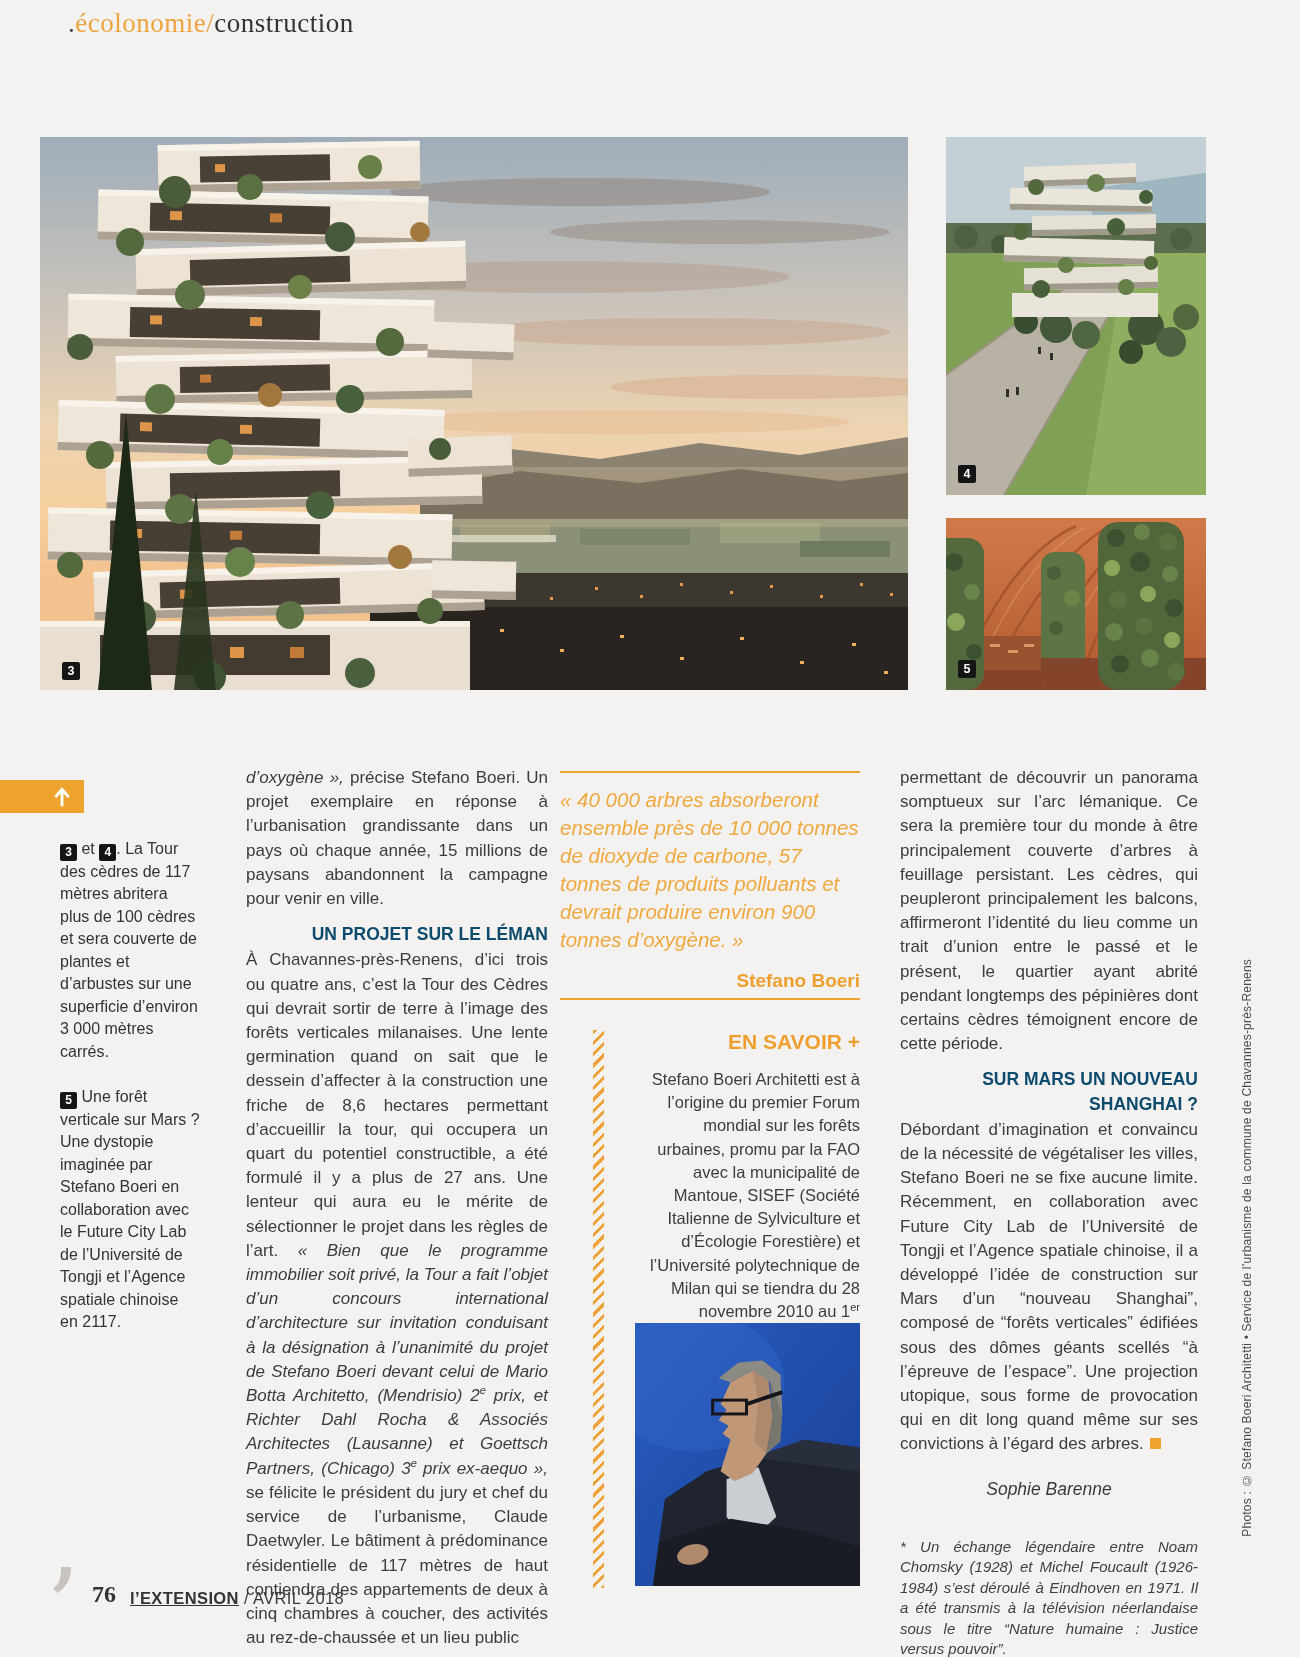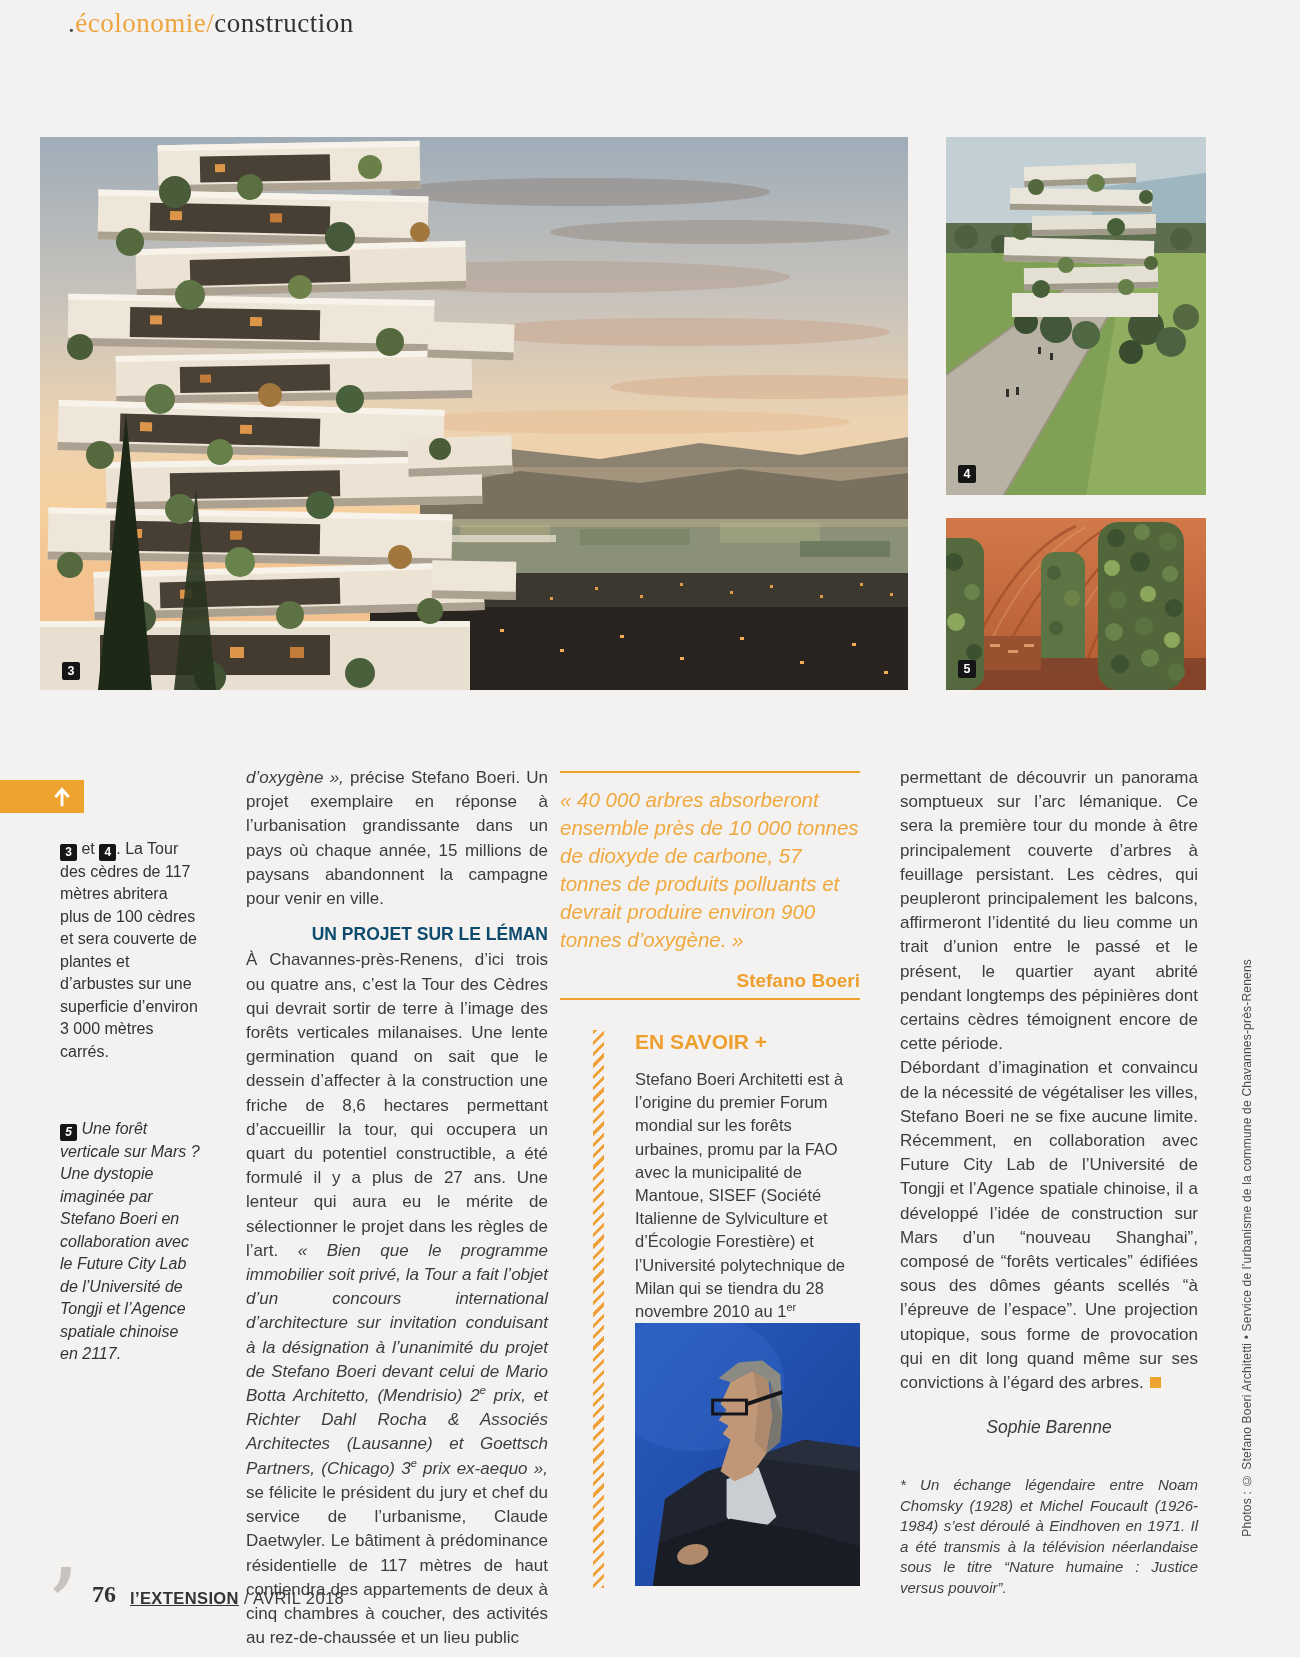--- a/index.html
+++ b/index.html
@@ -35,21 +35,21 @@
   .it{font-style:italic;}
   sup{font-size:11px;line-height:0;}
 
   
   .pullquote{left:560px;top:771px;width:300px;height:229px;border-top:2px solid #efa32f;
              border-bottom:2px solid #efa32f;box-sizing:border-box;padding-top:13px;}
   .pullquote .q{font-style:italic;font-size:20.5px;line-height:28px;color:#f0a83e;}
   .pullquote .attr{margin-top:16px;text-align:right;font-weight:bold;font-size:19px;color:#ef9f2e;}
 
   
-  .savoir{left:593px;top:1028px;width:267px;height:560px;}
+  .savoir{left:593px;top:1028px;width:267px;height:560px;text-align:right;}
   .savoir .hatch{position:absolute;left:0;top:2px;bottom:0;width:11px;
      background:repeating-linear-gradient(135deg,#efa23a 0 3px,rgba(0,0,0,0) 3px 8px);}
   .savoir .content{margin-left:42px;}
   .savoir .title{color:#ef9f2e;font-weight:bold;font-size:21px;margin:2px 0 14px;}
   .savoir .body{font-size:16.5px;line-height:23.2px;color:#3c3c3c;}
   .savoir .link{font-size:16.5px;line-height:23.2px;color:#3c3c3c;text-decoration:none;display:inline-block;}
   .portrait{position:absolute;left:42px;top:295px;width:225px;height:263px;overflow:hidden;}
   .portrait svg{display:block;width:100%;height:100%;}
 
   
@@ -380,21 +380,21 @@
 
   <div class="abs arrow-tab">
     <svg width="20" height="22" viewBox="0 0 24 26">
       <path d="M12 24 V6 M4 13 L12 4 L20 13" stroke="#ffffff" stroke-width="3.4" fill="none"></path>
     </svg>
   </div>
 
   <div class="abs caption" style="top:838px;">
     <span class="badge-inline">3</span><span> et </span><span class="badge-inline">4</span><span>. La Tour des cèdres de 117 mètres abritera plus de 100 cèdres et sera couverte de plantes et d’arbustes sur une superficie d’environ 3 000 mètres carrés.</span>
   </div>
-  <div class="abs caption" style="top:1118px;font-style:italic;">
+  <div class="abs caption" style="top:1086px;">
     <span class="badge-inline">5</span><span> Une forêt verticale sur Mars ? Une dystopie imaginée par Stefano Boeri en collaboration avec le Future City Lab de l’Université de Tongji et l’Agence spatiale chinoise en 2117.</span>
   </div>
 
   <div class="abs col" style="left:246px;top:766px;width:302px;">
     <p><span class="it">d’oxygène »,</span><span> précise Stefano Boeri. Un projet exemplaire en réponse à l’urbanisation grandissante dans un pays où chaque année, 15 millions de paysans abandonnent la campagne pour venir en ville.</span></p>
     <div class="h">UN PROJET SUR LE LÉMAN</div>
     <p><span>À Chavannes-près-Renens, d’ici trois ou quatre ans, c’est la Tour des Cèdres qui devrait sortir de terre à l’image des forêts verticales milanaises. Une lente germination quand on sait que le dessein d’affecter à la construction une friche de 8,6 hectares permettant d’accueillir la tour, qui occupera un quart du potentiel constructible, a été formulé il y a plus de 27 ans. Une lenteur qui aura eu le mérite de sélectionner le projet dans les règles de l’art. </span><span class="it">« Bien que le programme immobilier soit privé, la Tour a fait l’objet d’un concours international d’architecture sur invitation conduisant à la désignation à l’unanimité du projet de Stefano Boeri devant celui de Mario Botta Architetto, (Mendrisio) 2</span><sup class="it">e</sup><span class="it"> prix, et Richter Dahl Rocha &amp; Associés Architectes (Lausanne) et Goettsch Partners, (Chicago) 3</span><sup class="it">e</sup><span class="it"> prix ex-aequo »,</span><span> se félicite le président du jury et chef du service de l’urbanisme, Claude Daetwyler. Le bâtiment à prédominance résidentielle de 117 mètres de haut contiendra des appartements de deux à cinq chambres à coucher, des activités au rez-de-chaussée et un lieu public</span></p>
   </div>
 
   <div class="abs pullquote">
@@ -429,20 +429,21 @@
         <rect x="78" y="78" width="34" height="14" fill="none" stroke="#15151a" stroke-width="3"></rect>
         <path d="M112 82 L148 70" stroke="#15151a" stroke-width="4" fill="none"></path>
         <path d="M18 266 L24 222 L96 198 L170 210 L226 226 L226 266 Z" fill="#191c24"></path>
         <ellipse cx="58" cy="234" rx="16" ry="10" fill="#b08a6a" transform="rotate(-15 58 234)"></ellipse>
       </svg>
     </div>
   </div>
 
   <div class="abs col" style="left:900px;top:766px;width:298px;">
     <p>permettant de découvrir un panorama somptueux sur l’arc lémanique. Ce sera la première tour du monde à être principalement couverte d’arbres à feuillage persistant. Les cèdres, qui peupleront principalement les balcons, affirmeront l’identité du lieu comme un trait d’union entre le passé et le présent, le quartier ayant abrité pendant longtemps des pépinières dont certains cèdres témoignent encore de cette période.</p>
+    <div class="h">SUR MARS UN NOUVEAU SHANGHAI ?</div>
     <p><span>Débordant d’imagination et convaincu de la nécessité de végétaliser les villes, Stefano Boeri ne se fixe aucune limite. Récemment, en collaboration avec Future City Lab de l’Université de Tongji et l’Agence spatiale chinoise, il a développé l’idée de construction sur Mars d’un “nouveau Shanghai”, composé de “forêts verticales” édifiées sous des dômes géants scellés “à l’épreuve de l’espace”. Une projection utopique, sous forme de provocation qui en dit long quand même sur ses convictions à l’égard des arbres.</span><span class="endmark"></span></p>
     <div class="byline">Sophie Barenne</div>
     <div class="footnote">* Un échange légendaire entre Noam Chomsky (1928) et Michel Foucault (1926-1984) s’est déroulé à Eindhoven en 1971. Il a été transmis à la télévision néerlandaise sous le titre “Nature humaine : Justice versus pouvoir”.</div>
   </div>
 
   <div class="abs credit">Photos : © Stefano Boeri Architetti • Service de l’urbanisme de la commune de Chavannes-près-Renens</div>
 
   <div class="abs foot-quote">’</div>
   <div class="abs foot-num">76</div>
   <div class="abs foot-mag">

